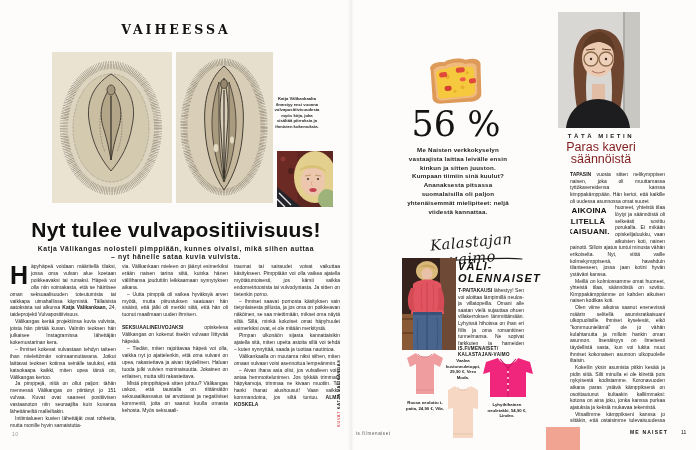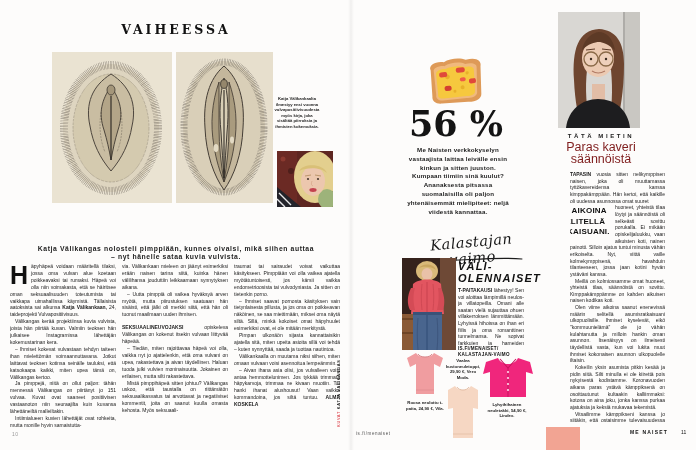--- a/index.html
+++ b/index.html
@@ -42,21 +42,21 @@
   .vcredit {
     left:337px; top:335px; height:92px;
     writing-mode:vertical-rl; transform:rotate(180deg);
     font-size:3.8px; letter-spacing:0.7px; color:#222; white-space:nowrap;
   }
   .vcredit .pre { color:#e0565e; font-weight:bold; }
   .pagenum-l { left:12px; top:431px; font-size:5px; color:#999; letter-spacing:0.5px; }
   
   .statval {
     left:400px; top:106px; width:112px; text-align:center;
-    font-family:"DejaVu Serif", serif; font-weight:bold;
+    font-family:"DejaVu Serif", serif; font-weight:normal;
     font-size:35px; line-height:36px; color:#141414;
   }
   .stattext {
     left:406px; top:146px; width:104px; text-align:center;
     font-size:6.2px; line-height:8.8px; font-weight:600; letter-spacing:0.2px; color:#222;
   }
   
   .script-title {
     left:412px; top:234px; width:120px; text-align:center;
     font-family:"DejaVu Serif", serif; font-style:italic;
@@ -162,20 +162,21 @@
       <ellipse cx="36" cy="30" rx="12" ry="15" fill="#ecc7ae"></ellipse>
       <path d="M22,20 C26,12 46,12 50,22 C44,16 30,16 22,20 Z" fill="#d9c077"></path>
       <circle cx="31" cy="28" r="1.1" fill="#4a3a30"></circle>
       <circle cx="41" cy="28" r="1.1" fill="#4a3a30"></circle>
       <path d="M28,25 L34,24 M38,24 L44,25" stroke="#b08a5a" stroke-width="0.8" fill="none"></path>
       <ellipse cx="36" cy="39" rx="3.6" ry="1.9" fill="#c2424e"></ellipse>
       <path d="M35,30 C34,33 34,34 36,35" stroke="#d8a88c" stroke-width="0.8" fill="none"></path>
     </svg>
   </div>
 
+  <div class="abs headline">Nyt tulee vulvapositiivisuus!</div>
   <div class="abs standfirst">Katja Välikangas nolosteli pimppiään, kunnes oivalsi, mikä siihen auttaa – nyt hänelle sataa kuvia vulvista.</div>
 
   <div class="abs bodycol" style="left:10px;">
     <p><span class="dropcap">H</span><span>äpyhäpeä voidaan määritellä tilaksi, jossa oma vulvan alue koetaan poikkeavaksi tai rumaksi. Häpeä voi olla niin voimakasta, että se häiritsee oman seksuaalisuuden toteutumista tai vaikkapa uimahallissa käymistä. Tällaisista aatoksista sai alkunsa </span><span class="b">Katja Välikankaan,</span><span> 24, taideprojekti Vulvapositiivisuus.</span></p>
     <p class="ind">Välikangas kerää projektiinsa kuvia vulvista, joista hän piirtää kuvan. Valmiin teoksen hän julkaisee Instagramissa lähettäjän kokemustarinan kera.</p>
     <p class="ind">– Ihmiset kokevat vulvastaan tehdyn taiteen ihan mielettömän voimaannuttavana. Jotkut laittavat teoksen kotinsa seinälle tauluksi, että katsokaapa kaikki, miten upea tämä on, Välikangas kertoo.</p>
     <p class="ind">Ja pimppejä, niitä on ollut paljon: tähän mennessä Välikangas on piirtänyt jo 151 vulvaa. Kuvat ovat saaneet positiivisen vastaanoton niin seuraajilta kuin kuvansa lähettäneiltä malleiltakin.</p>
     <p class="ind">Intiimialueen kuvien lähettäjät ovat rohkeita, mutta monille hyvin samaistutta-</p>
   </div>
   <div class="abs bodycol" style="left:122px;">

